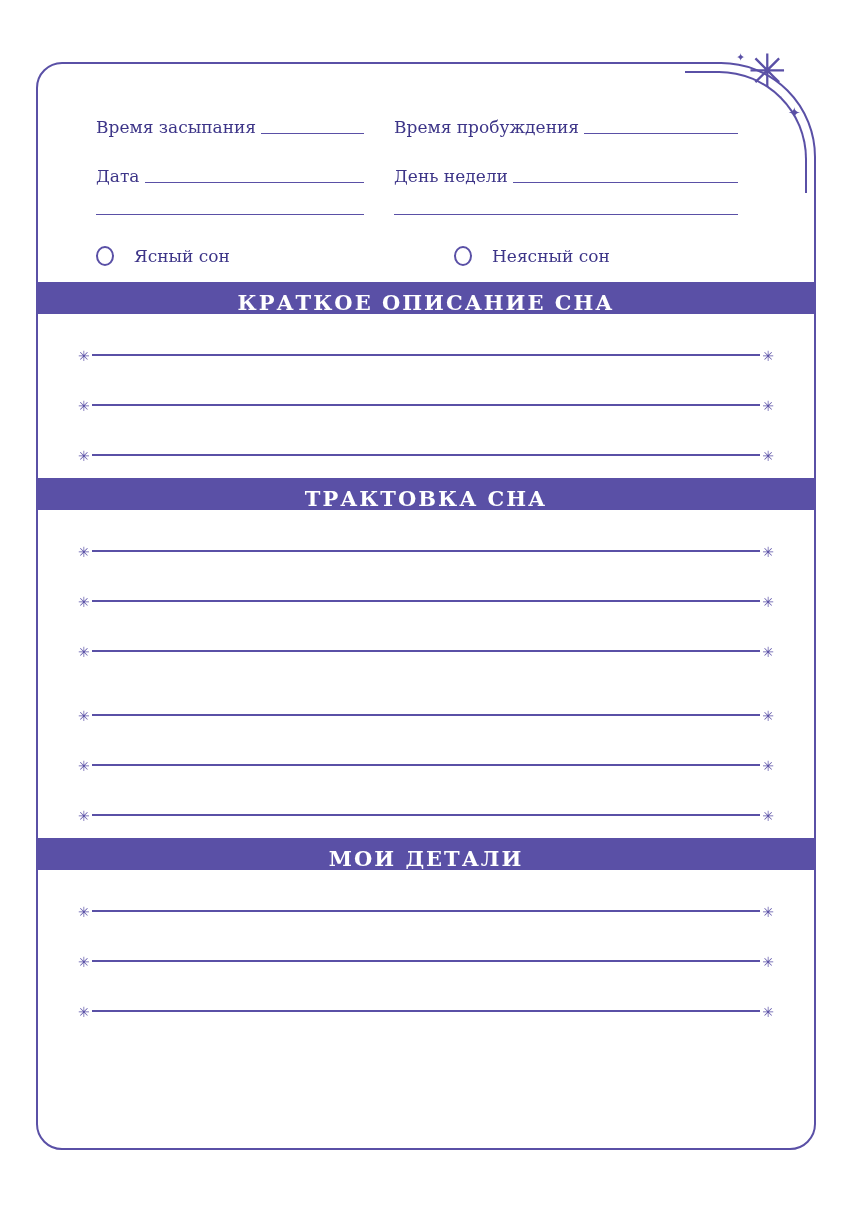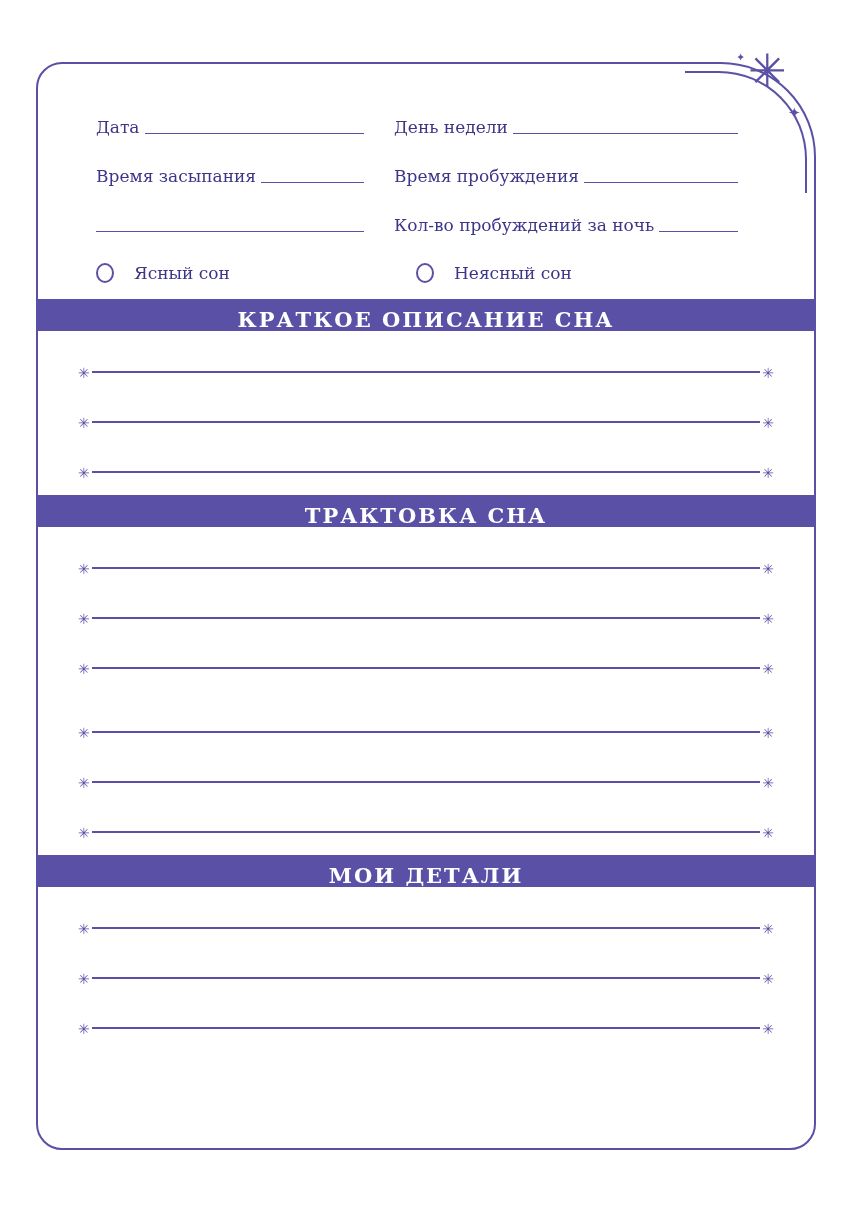--- a/index.html
+++ b/index.html
@@ -79,20 +79,21 @@
     flex: 1;
     border-bottom: 1.6px solid #5a50a6;
     margin-bottom: 4px;
     min-width: 30px;
   }
 
   .radio-row {
     display: flex;
     align-items: flex-end;
     margin-top: 12px;
+    gap: 38px;
   }
   .radio-group { display: flex; align-items: center; }
   .radio-group.first { width: 320px; flex: none; }
   .radio-circle {
     width: 18px; height: 20px;
     border: 2px solid #5a50a6;
     border-radius: 50%;
     box-sizing: border-box;
     margin-right: 20px;
     flex: none;
@@ -148,46 +149,45 @@
     <span class="star-small-2">✦</span>
   </div>
 
   <div class="frame">
     <div class="corner-arc"></div>
 
     <div class="fields">
 
       <div class="field-row">
         <div class="field left">
+          <span class="field-label">Время засыпания</span>
+          <span class="fill-line"></span>
+        </div>
+        <div class="field right">
+          <span class="field-label">Время пробуждения</span>
+          <span class="fill-line"></span>
+        </div>
+      </div>
+
+      <div class="field-row">
+        <div class="field left">
           <span class="field-label">Дата</span>
           <span class="fill-line"></span>
         </div>
         <div class="field right">
           <span class="field-label">День недели</span>
           <span class="fill-line"></span>
         </div>
       </div>
 
       <div class="field-row">
         <div class="field left">
-          <span class="field-label">Время засыпания</span>
           <span class="fill-line"></span>
         </div>
         <div class="field right">
-          <span class="field-label">Время пробуждения</span>
-          <span class="fill-line"></span>
-        </div>
-      </div>
-
-      <div class="field-row">
-        <div class="field left">
-          <span class="fill-line"></span>
-        </div>
-        <div class="field right">
-          <span class="field-label">Кол-во пробуждений за ночь</span>
           <span class="fill-line"></span>
         </div>
       </div>
 
       <div class="radio-row">
         <div class="radio-group first">
           <span class="radio-circle"></span>
           <span class="radio-label">Ясный сон</span>
         </div>
         <div class="radio-group">

